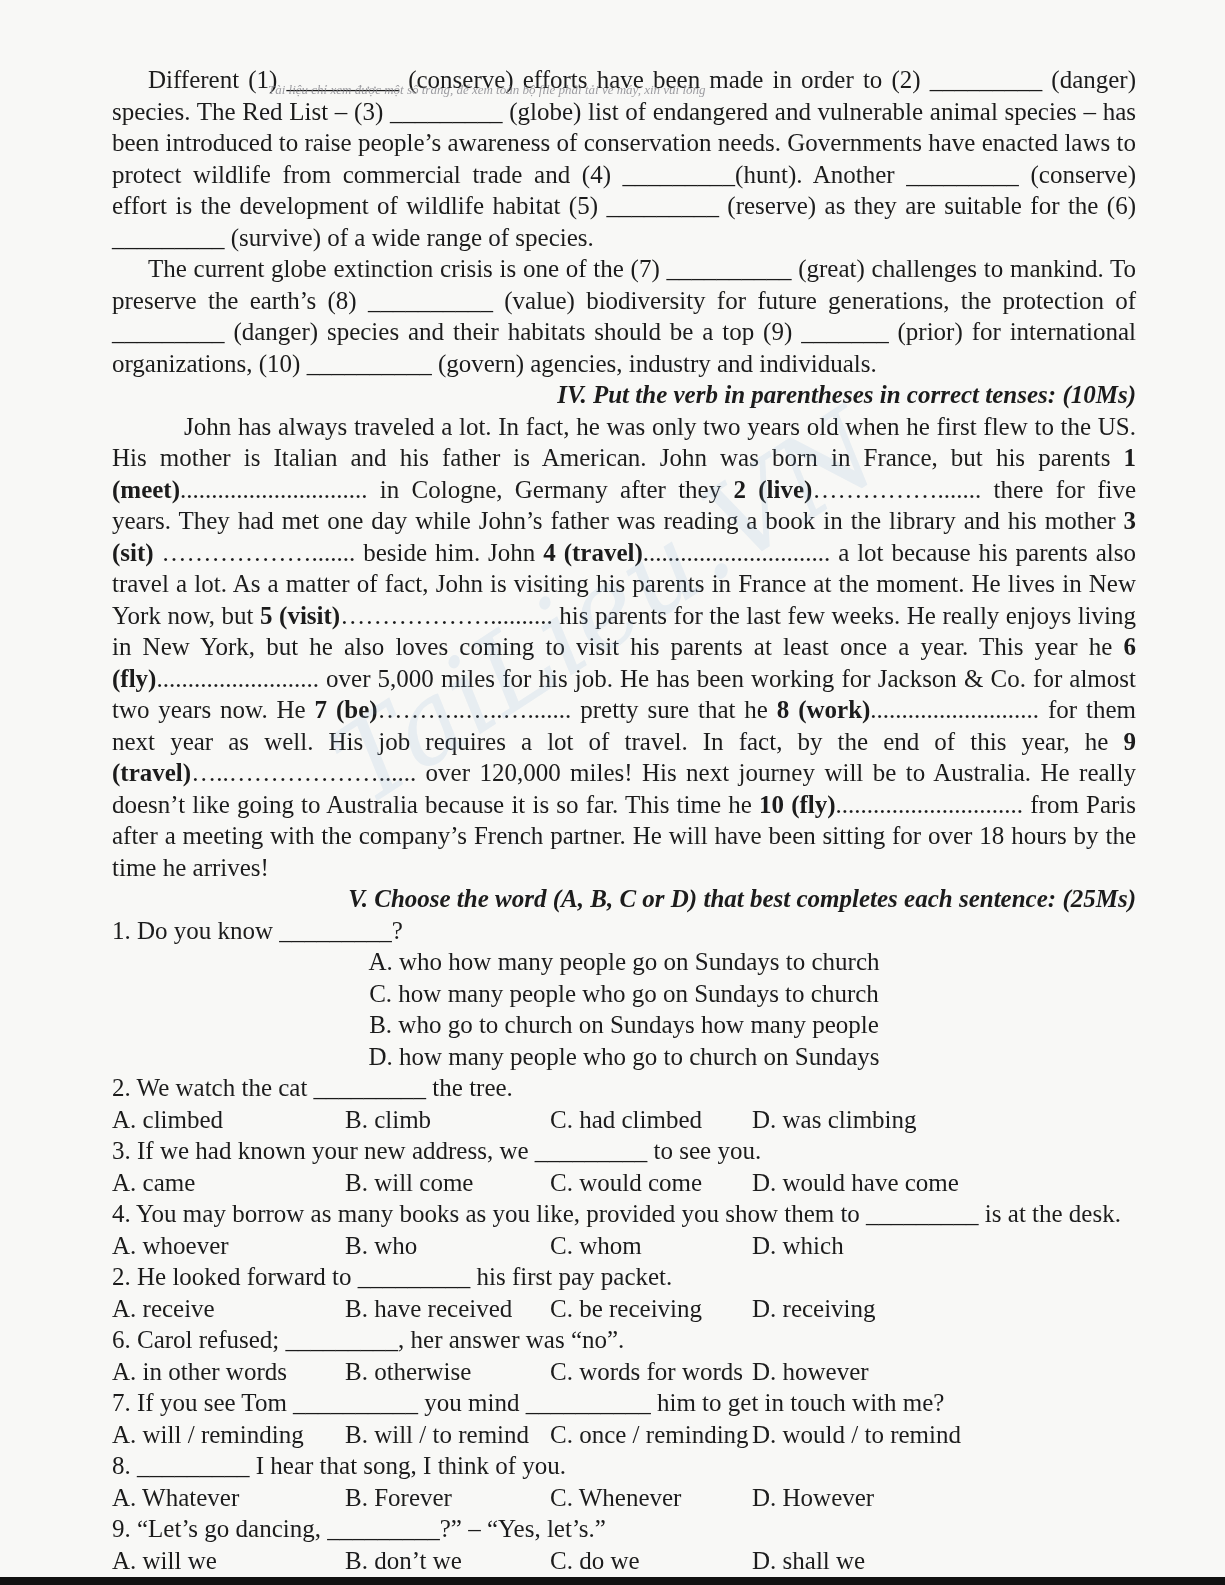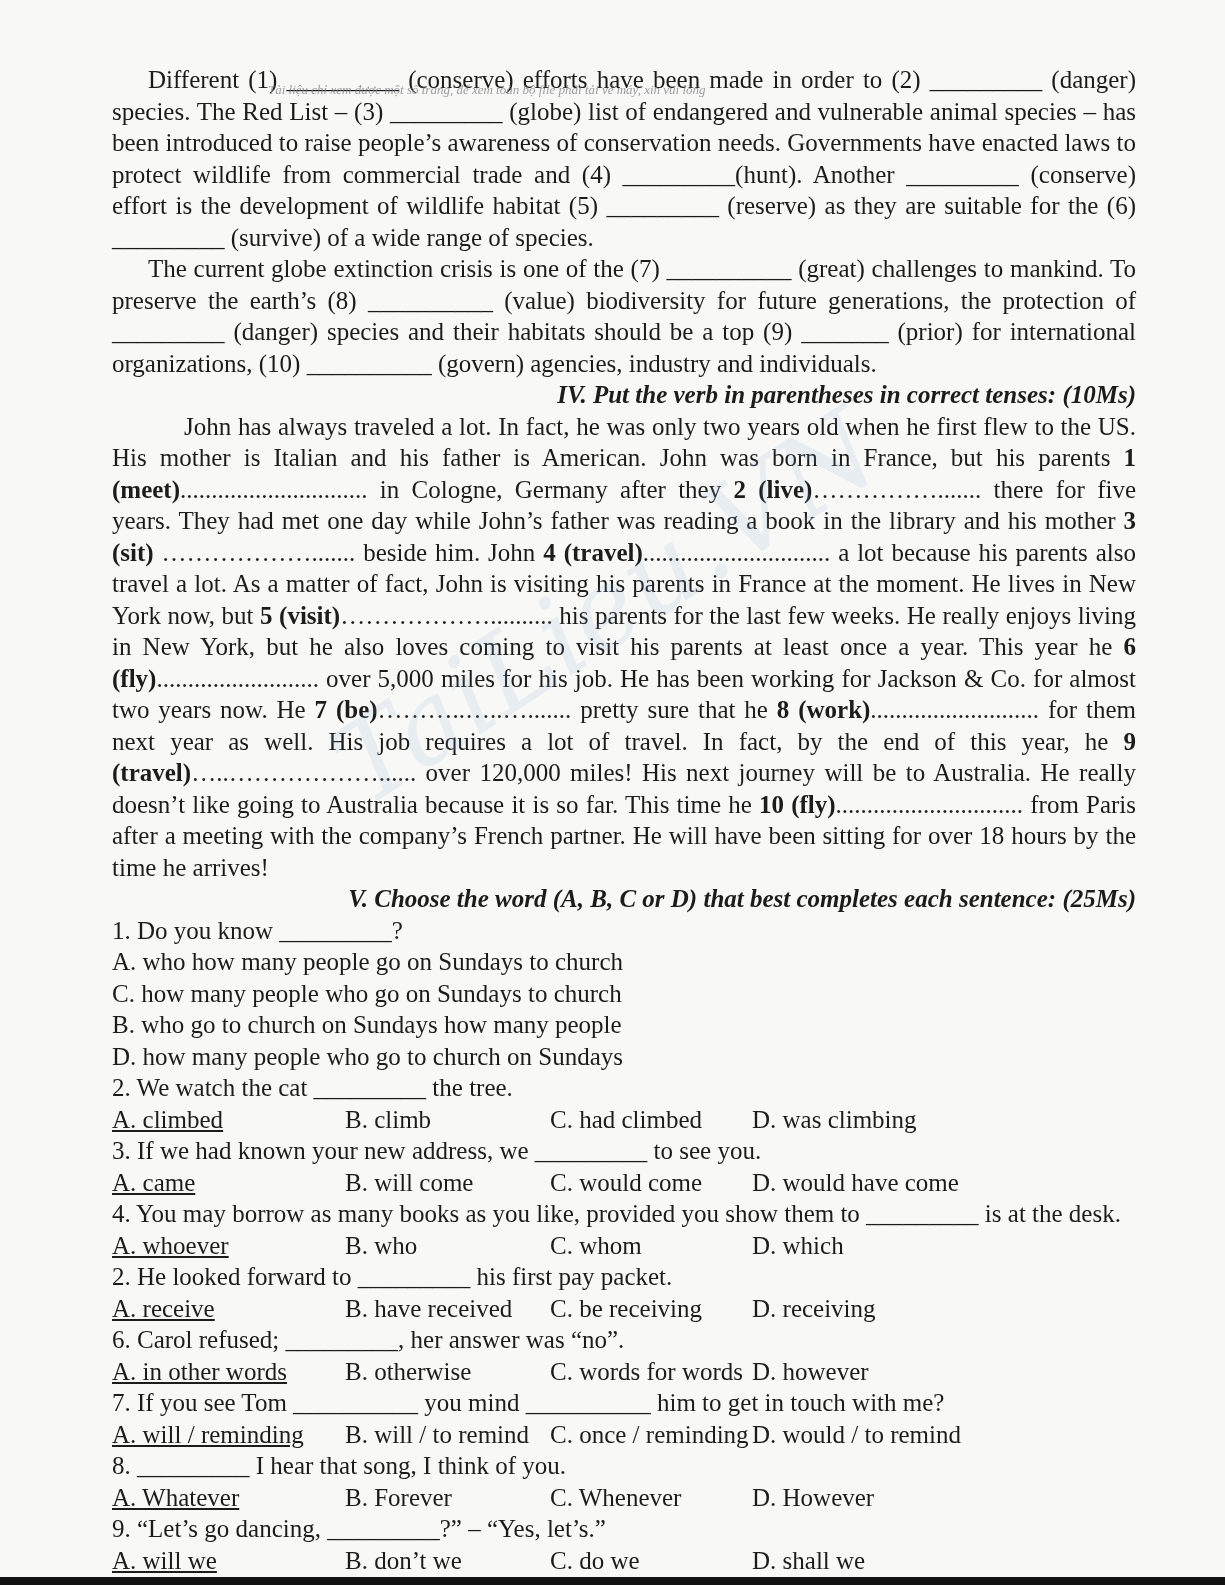--- a/index.html
+++ b/index.html
@@ -21,24 +21,24 @@
   .para{ text-align:justify; }
   .indent-sm{ text-indent:36px; }
   .indent-lg{ text-indent:72px; }
   .sec-heading{
     font-weight:bold;
     font-style:italic;
     text-align:right;
   }
   .question{ margin:0; }
   .stem{ text-align:justify; }
-  .opt-stacked{ text-align:left; }
+  .opt-stacked{ text-align:center; }
   .opt-row{ white-space:nowrap; }
   .opt{ display:inline-block; vertical-align:top; }
-  .opt-a{ min-width:233px;text-decoration:underline; }
+  .opt-a{ min-width:233px; }
   .opt-b{ min-width:205px; }
   .opt-c{ min-width:202px; }
   .opt-d{ min-width:10px; }
   .wm-top{
     position:absolute;
     left:268px;top:82px;
     width:860px;
     font-size:13px;
     font-style:italic;
     font-family:Liberation Serif, serif;

